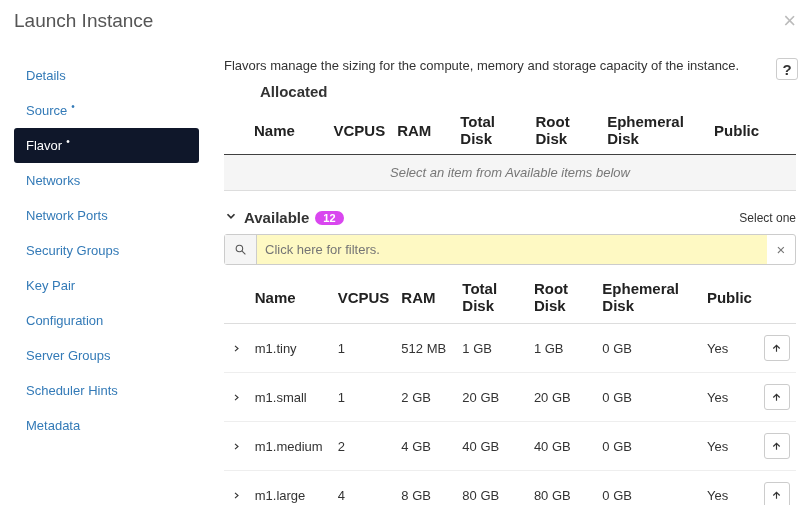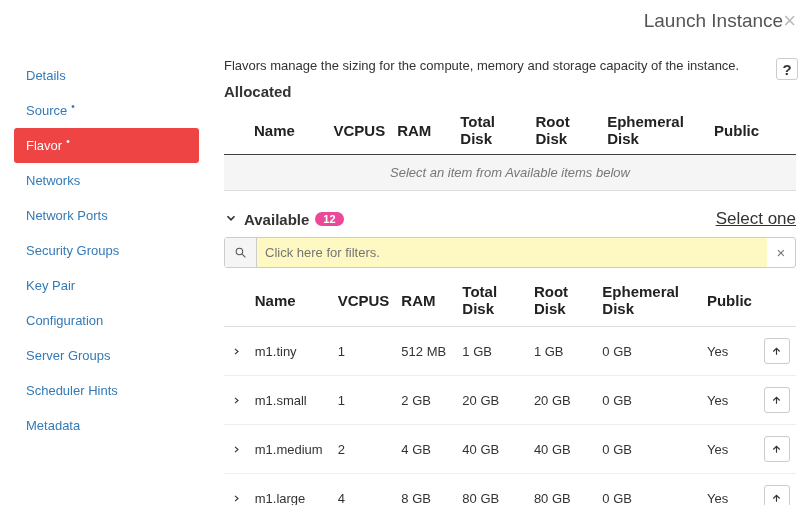--- a/index.html
+++ b/index.html
@@ -1,42 +1,42 @@
 <!DOCTYPE html>
 <html><head>
   <meta charset="utf-8">
   <style>
     * { box-sizing: border-box; margin: 0; padding: 0; }
     body { font-family: -apple-system, "Helvetica Neue", Arial, sans-serif; font-size: 13px; color: #333; background: #fff; width: 810px; }
     .modal { padding: 8px 14px 14px; }
-    .modal-header { display: flex; justify-content: flex-end; align-items: center; padding-bottom: 4px; }
+    .modal-header { display: flex; justify-content: space-between; align-items: center; padding-bottom: 4px; }
     .modal-header h2 { font-size: 19px; font-weight: 400; color: #555; }
     .close-x { font-size: 22px; color: #bbb; cursor: pointer; }
     .modal-body { display: flex; margin-top: 20px; }
 
     .sidebar { width: 185px; flex: 0 0 185px; }
     .sidebar-item { padding: 10px 12px; font-size: 13px; color: #337ab7; cursor: pointer; border-radius: 3px; display: flex; align-items: center; }
-    .sidebar-item.active { background: #ef4444; color: #fff; }
+    .sidebar-item.active { background: #0f172a; color: #fff; }
     .sidebar-item .dot { margin-left: 4px; font-size: 10px; position: relative; top: -4px; }
 
     .content { flex: 1; padding-left: 25px; position: relative; }
     .desc { font-size: 13px; color: #333; margin-bottom: 10px; }
     .help-icon { position: absolute; right: -2px; top: 0; width: 22px; height: 22px; border: 1px solid #ccc; border-radius: 3px; display: flex; align-items: center; justify-content: center; font-weight: bold; font-size: 15px; background: #fff; cursor: pointer; }
-    h3 { font-size: 15px; font-weight: 700; color: #333; margin-bottom: 6px; }
+    h3 { font-size: 15px; font-weight: 700; color: #333; margin-bottom: 6px; margin-left: 36px; }
 
     .alloc-table, .avail-table { width: 100%; border-collapse: collapse; }
     .alloc-table th, .avail-table th { text-align: left; font-size: 15px; font-weight: 700; padding: 7px 6px; color: #222; }
     .alloc-empty td { background: #f5f5f5; color: #777; font-style: italic; text-align: center; padding: 10px; font-size: 13px; border-top: 1px solid #404040; border-bottom: 1px solid #ddd; }
 
     .avail-header { display: flex; align-items: center; justify-content: space-between; margin-top: 18px; margin-bottom: 8px; gap: 36px; }
     .avail-left { display: flex; align-items: center; gap: 6px; }
     .avail-left h3 { margin: 0; }
     .chev-down svg { width: 14px; height: 14px; }
-    .badge { background: #ec4899; color: #fff; border-radius: 9px; padding: 1px 8px; font-size: 11px; font-weight: 700; }
-    .select-one { font-size: 17px; color: #333; text-decoration: underline; }
+    .badge { background: #d946ef; color: #fff; border-radius: 9px; padding: 1px 8px; font-size: 11px; font-weight: 700; }
+    .select-one { font-size: 12px; color: #333; }
 
     .filter-bar { display: flex; border: 1px solid #ccc; border-radius: 3px; margin-bottom: 6px; }
     .filter-icon { width: 32px; display: flex; align-items: center; justify-content: center; border-right: 1px solid #ccc; background: #f5f5f5; color: #555; }
     .filter-input { flex: 1; border: none; padding: 7px 8px; font-size: 13px; outline: none; color: #555; background: #fef9c3; }
     .filter-clear { width: 28px; display: flex; align-items: center; justify-content: center; color: #777; cursor: pointer; font-size: 15px; }
 
     .avail-table th { border-bottom: 1px solid #ddd; padding: 9px 6px; }
     .avail-table td { padding: 11px 6px; border-bottom: 1px solid #eee; font-size: 13px; color: #333; vertical-align: middle; }
     .expand { width: 22px; text-align: center; }
     .expand svg { width: 9px; height: 9px; }

